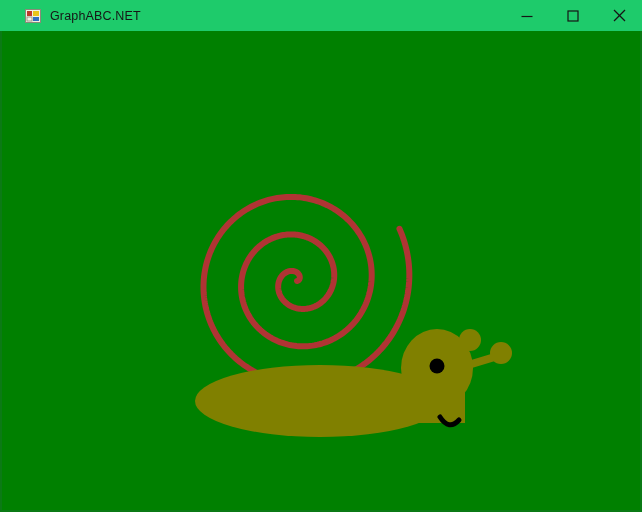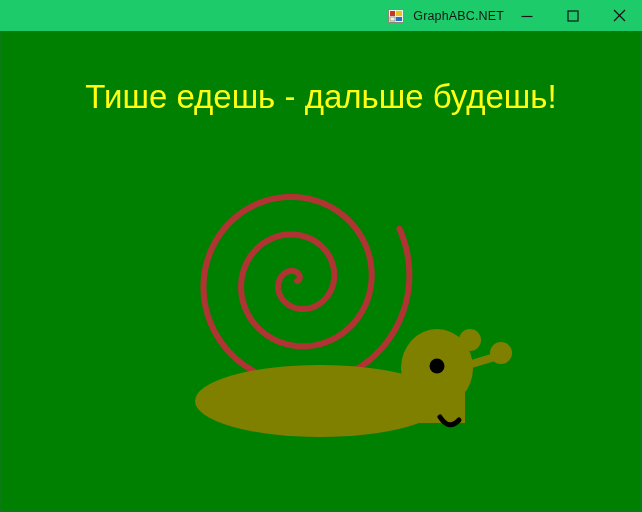--- a/index.html
+++ b/index.html
@@ -27,25 +27,24 @@
     width: 642px;
     height: 31px;
     background: #1ecb6b;
     display: flex;
     align-items: center;
     box-sizing: border-box;
   }
   #title-bar-left {
     display: flex;
     align-items: center;
-    padding-left: 9px;
+    padding-left: 25px;
     flex: 1 1 auto;
     min-width: 0;
     height: 100%;
-    justify-content: flex-end;
   }
   .app-icon {
     width: 16px;
     height: 16px;
     flex: 0 0 auto;
     display: block;
   }
   #window-title {
     font-size: 12.5px;
     color: #161616;
@@ -184,19 +183,18 @@
 
       <path d="M 400 345 L 465 345 L 465 392 L 390 392 Z" fill="#808000"></path>
 
       <ellipse cx="437" cy="337" rx="36" ry="39" fill="#808000"></ellipse>
 
       <circle cx="437" cy="335" r="7.5" fill="#000000"></circle>
 
       <path d="M 440 386 Q 449 400 459 389" fill="none" stroke="#000000" stroke-width="5" stroke-linecap="round"></path>
     </svg>
 
-    <div id="headline">Тише едешь - дальше будешь!</div>
   </div>
 
   <div id="canvas-border-left"></div>
   <div id="canvas-border-right"></div>
   <div id="canvas-border-bottom"></div>
 </div>
 
 </body></html>

